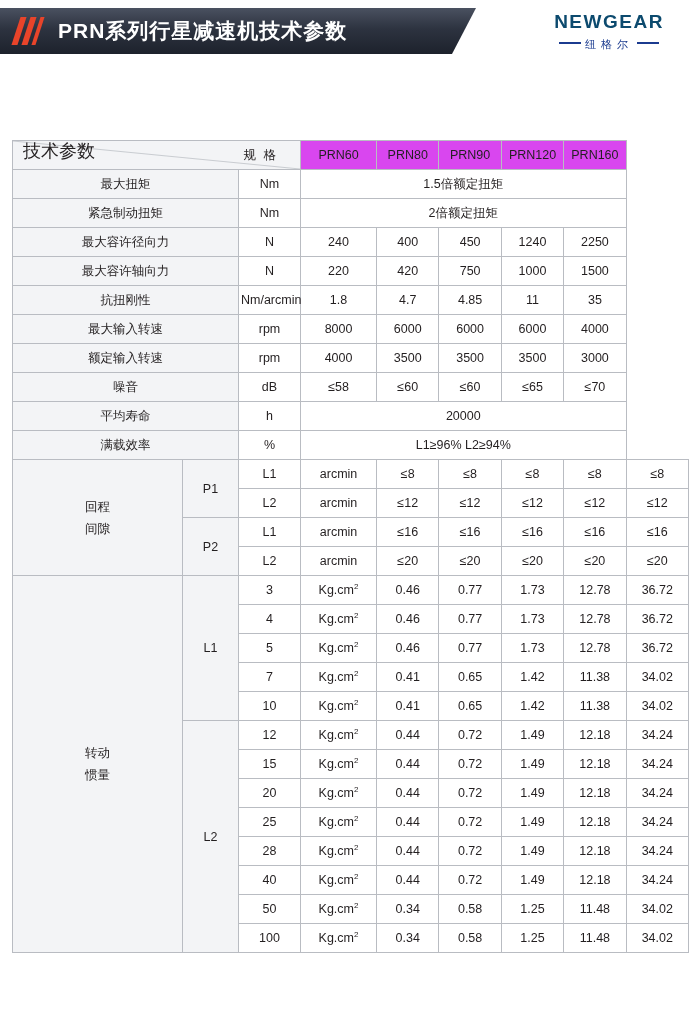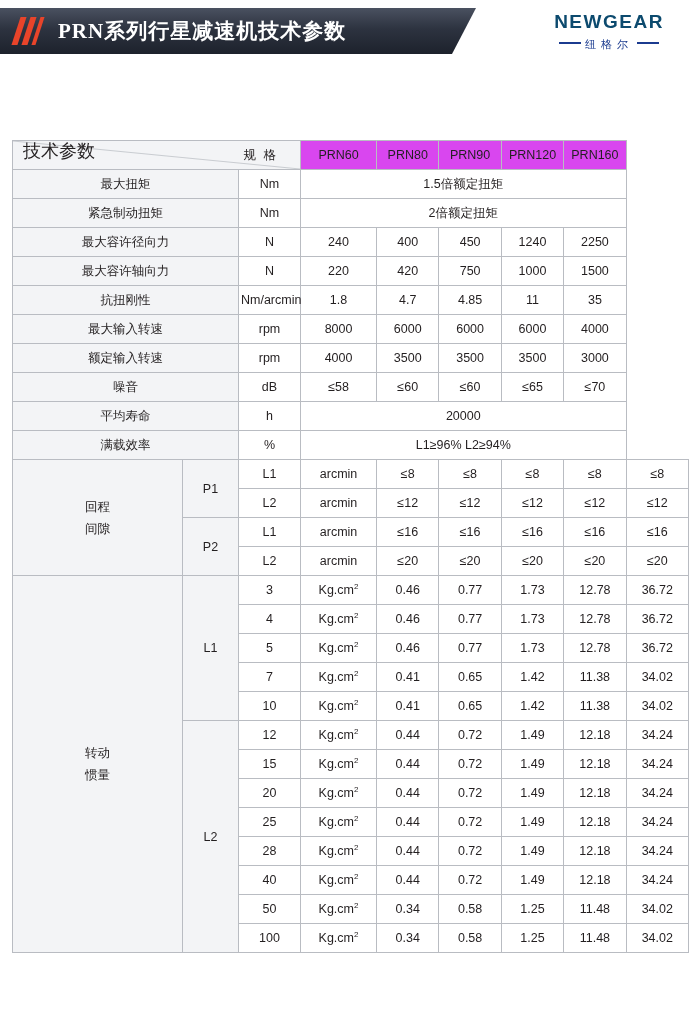--- a/index.html
+++ b/index.html
@@ -26,21 +26,20 @@
     position: absolute;
     left: 0;
     top: 8px;
     width: 476px;
     height: 46px;
     background: linear-gradient(180deg, #4a5160 0%, #2d3340 45%, #1d222c 100%);
     
     clip-path: polygon(0 0, 476px 0, 452px 46px, 0 46px);
     display: flex;
     align-items: center;
-    font-family: Liberation Serif, serif;
   }
   .header-stripes {
     display: flex;
     margin-left: 16px;
     margin-right: 14px;
     transform: skewX(-18deg);
   }
   .header-stripes i {
     display: block;
     width: 6px;

